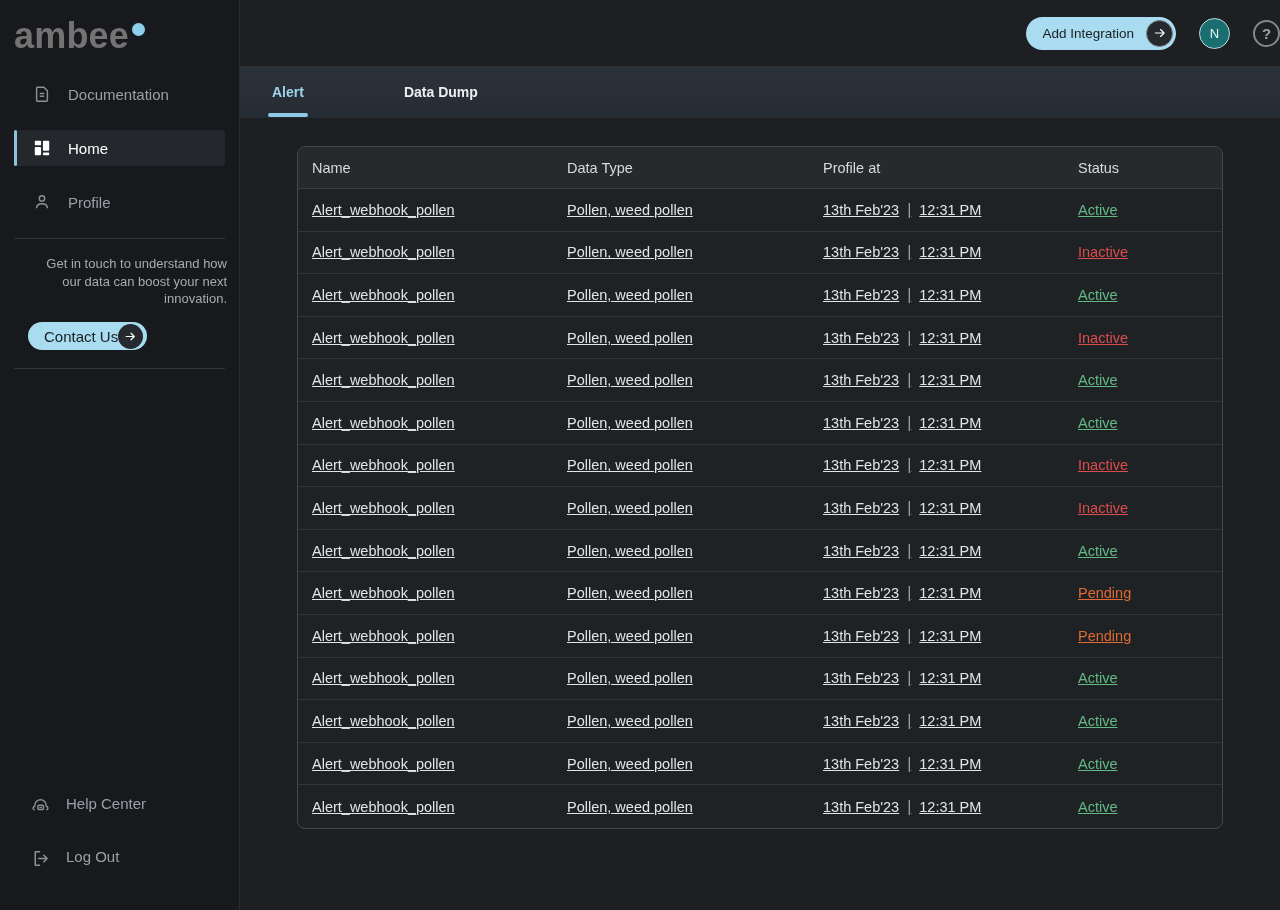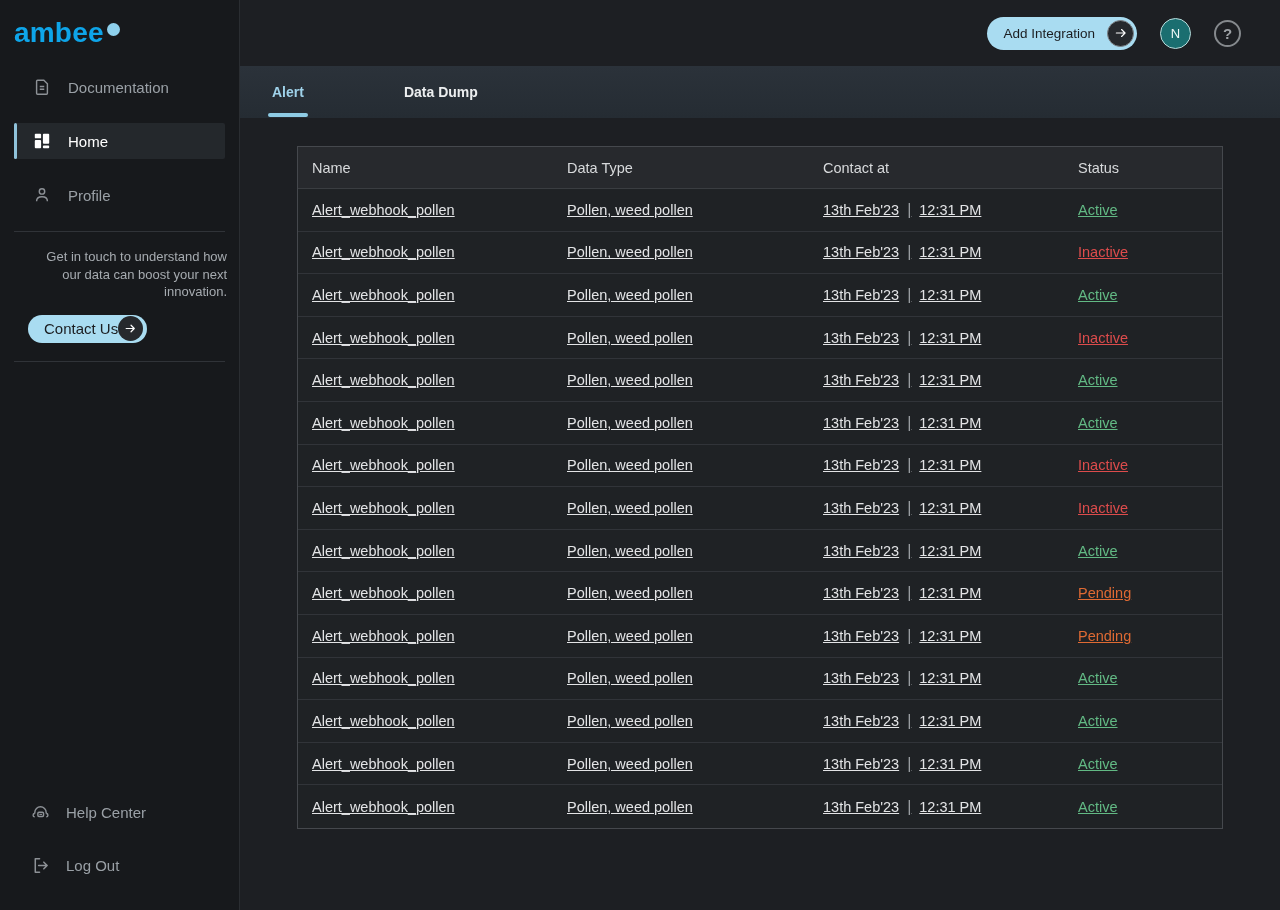--- a/index.html
+++ b/index.html
@@ -13,21 +13,21 @@
   .app { display:flex; width:1280px; height:910px; }
 
   
   .sidebar {
     width:240px; flex-shrink:0;
     background:#17191c;
     border-right:1px solid #2a2d31;
     display:flex; flex-direction:column;
   }
   .logo { padding:20px 14px 24px 14px; display:flex; align-items:flex-start; }
-  .logo-text { font-size:28px; font-weight:bold; color:#0ea5e9; letter-spacing:0.2px; line-height:0.9;text-align:right; }
+  .logo-text { font-size:36px; font-weight:bold; color:#737373; letter-spacing:0.2px; line-height:0.9;text-align:right; }
   .logo-dot { width:13px; height:13px; border-radius:50%; background:#8ed0ec; margin-left:3px; margin-top:3px; }
 
   .nav-item {
     height:36px; margin:0 14px 18px 14px;
     display:flex; align-items:center; gap:16px;
     padding-left:18px;
     color:#9aa0a6; font-size:15px;
     position:relative; cursor:pointer; border-radius:2px;
   }
   .nav-item.active { background:#24282c; color:#ffffff; }
@@ -52,32 +52,32 @@
     color:#1b1d20;
   }
   .contact-btn { margin:0 0 18px 28px; height:28px; padding:3px 4px 3px 16px; gap:0; font-size:15px; }
   .arrow-circle {
     width:25px; height:25px; border-radius:50%;
     background:#26292d; display:flex; align-items:center; justify-content:center; flex-shrink:0;
   }
   .spacer { flex:1; }
 
   .footer-item {
-    display:flex; align-items:center; gap:16px;
+    display:flex; align-items:flex-start; gap:16px;
     padding-left:30px; height:34px; margin-bottom:19px;
     color:#9aa0a6; font-size:15px; cursor:pointer;
   }
   .footer-item:last-child { margin-bottom:28px; }
 
   
   .main { flex:1; display:flex; flex-direction:column; min-width:0; }
   .topbar {
     height:66px; flex-shrink:0; background:#1d1f23;
     display:flex; align-items:center; justify-content:flex-end;
-    padding-right:39px; gap:23px;
+    gap:23px;
   }
   .add-integration-btn { height:33px; padding:3px 3px 3px 16px; gap:12px; font-size:13.5px; }
   .arrow-circle-lg {
     width:27px; height:27px; border-radius:50%;
     background:#26292d; border:1px solid #7e8286;
     display:flex; align-items:center; justify-content:center; flex-shrink:0;
   }
   .avatar {
     width:31px; height:31px; border-radius:50%;
     background:#1a6e70; border:1px solid #b9dcdc;
@@ -109,21 +109,21 @@
     transform:translateX(-50%);
     width:40px; height:4px; border-radius:3px; background:#8ecbe4;
   }
   .tab.active .underline { display:block; }
 
   .content { flex:1; background:#1d1f23; padding:28px 0 0 57px; overflow:hidden; }
 
   
   .table {
     width:926px;
-    border:1px solid #45484d; border-radius:0;
+    border:1px solid #45484d; border-radius:8px;
     overflow:hidden; background:#1f2225;
   }
   .thead, .trow {
     display:grid;
     grid-template-columns:255px 256px 255px 158px;
     align-items:center;
   }
   .thead { height:42px; background:#27292d; border-bottom:1px solid #3a3d41; }
   .th { padding-left:14px; font-size:14.5px; color:#d8dadc; }
   .trow { height:42.6px; border-bottom:1px solid #313439; cursor:pointer; }
@@ -251,21 +251,21 @@
         <span>Data Dump</span>
 
       </div>
     </div>
 
     <div class="content">
       <div class="table">
         <div class="thead">
           <div class="th">Name</div>
           <div class="th">Data Type</div>
-          <div class="th">Contact at</div>
+          <div class="th">Profile at</div>
           <div class="th">Status</div>
         </div>
         <div class="tbody">
   <div class="trow">
     <div class="cell">Alert_webhook_pollen</div>
     <div class="cell">Pollen, weed pollen</div>
     <div class="cell">
       <span>13th Feb'23</span><span class="pipe">|</span><span>12:31 PM</span>
     </div>
     <div class="cell" style="color: rgb(98, 185, 132);">Active</div>

